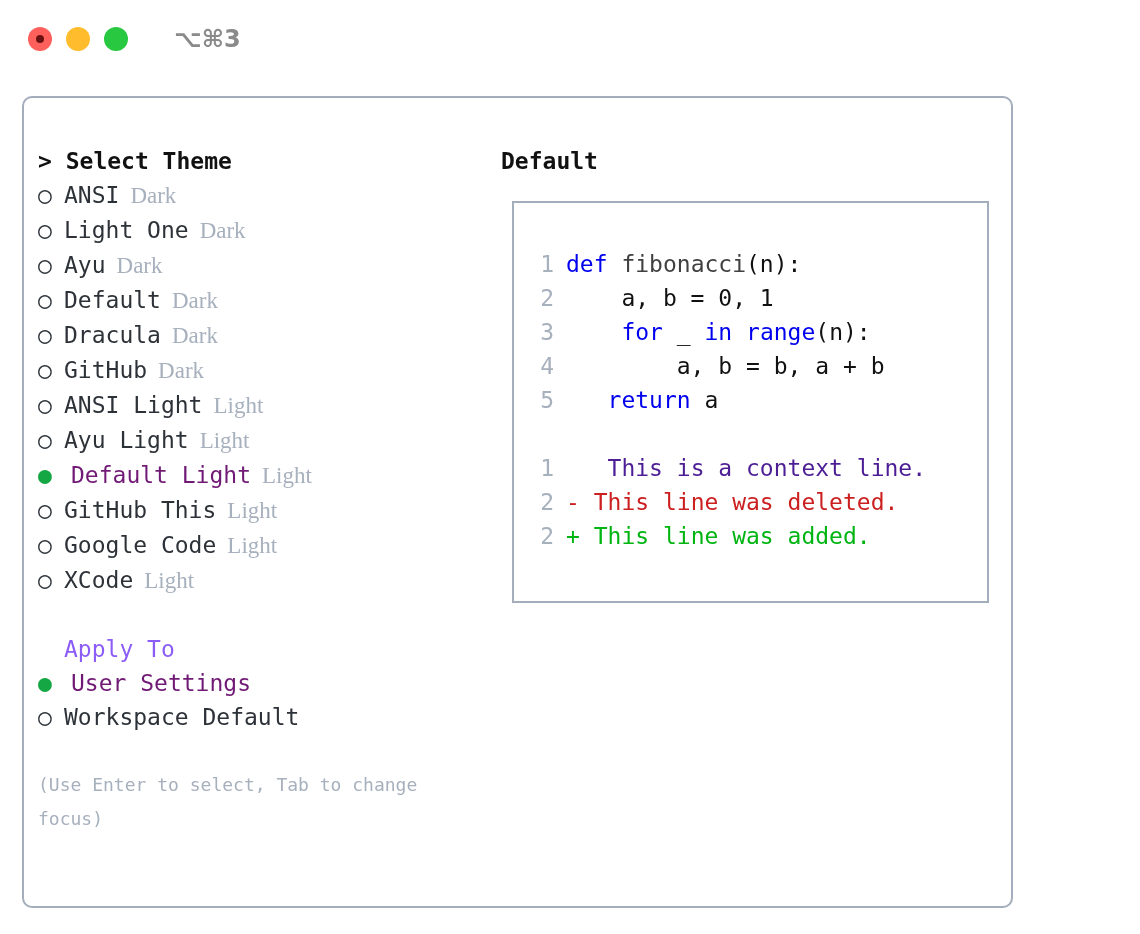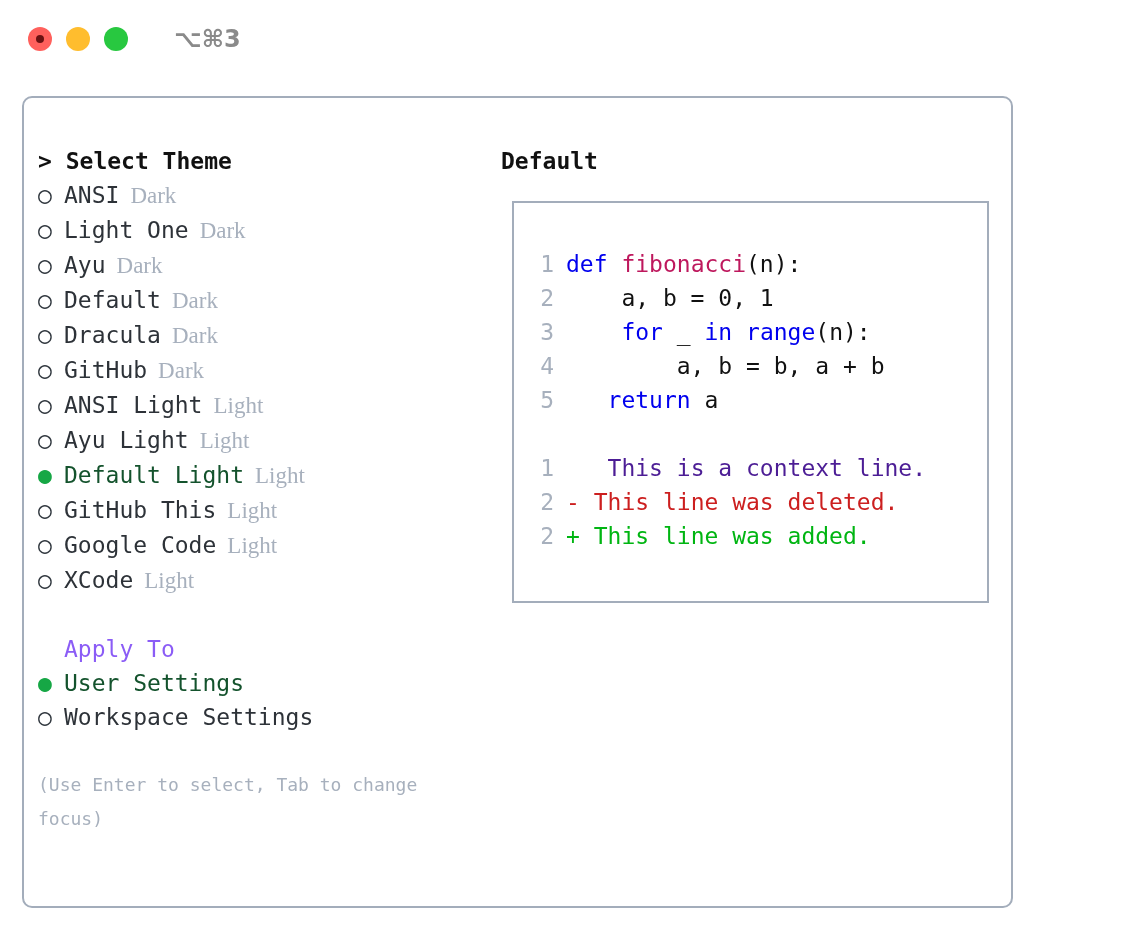--- a/index.html
+++ b/index.html
@@ -124,21 +124,21 @@
     color: #333a41;
   }
   .bullet {
     display: inline-block;
     width: 26px;
     flex: 0 0 26px;
     color: #333a41;
     font-size: 23px;
   }
   .opt-row.selected .bullet { color: #16a745; }
-  .opt-row.selected .opt-label { color: #14532d; }
+  .opt-row.selected .opt-label { color: #701a75; margin-left: 7px; }
   .opt-label { color: #2d3238; }
   .opt-tag {
     color: #a7b0bd;
     padding-left: 11px;
     font-family: Liberation Serif, serif;
   }
 
   .group-label {
     font-size: 23px;
     line-height: 34px;
@@ -183,21 +183,21 @@
   .ln {
     display: inline-block;
     width: 28px;
     flex: 0 0 28px;
     text-align: right;
     color: #a7b0bd;
     padding-right: 12px;
   }
   .code-text { white-space: pre; color: #111111; }
   .kw  { color: #0000ee; }
-  .fn  { color: #be185d; }
+  .fn  { color: #404040; }
   .pn  { color: #111111; }
   .blank-line { height: 34px; }
   .ctx { color: #4c1d95; }
   .del { color: #cc1f1f; }
   .add { color: #00b512; }
 </style>
 </head>
 <body>
 
 <div id="window">
@@ -229,21 +229,21 @@
             <div class="opt-row"><span class="bullet">○</span><span class="opt-label">GitHub This</span><span class="opt-tag">Light</span></div>
             <div class="opt-row"><span class="bullet">○</span><span class="opt-label">Google Code</span><span class="opt-tag">Light</span></div>
             <div class="opt-row"><span class="bullet">○</span><span class="opt-label">XCode</span><span class="opt-tag">Light</span></div>
           </div>
 
         <div class="spacer-lg"></div>
 
         <div class="group-label">Apply To</div>
         <div id="apply-list">
             <div class="opt-row selected"><span class="bullet">●</span><span class="opt-label">User Settings</span></div>
-            <div class="opt-row"><span class="bullet">○</span><span class="opt-label">Workspace Settings</span></div>
+            <div class="opt-row"><span class="bullet">○</span><span class="opt-label">Workspace Default</span></div>
           </div>
 
         <div class="spacer-lg"></div>
 
         <div id="hint">(Use Enter to select, Tab to change focus)</div>
       </div>
 
       <div id="right-col">
         <div class="section-title">Default</div>
         <div id="preview-box">

